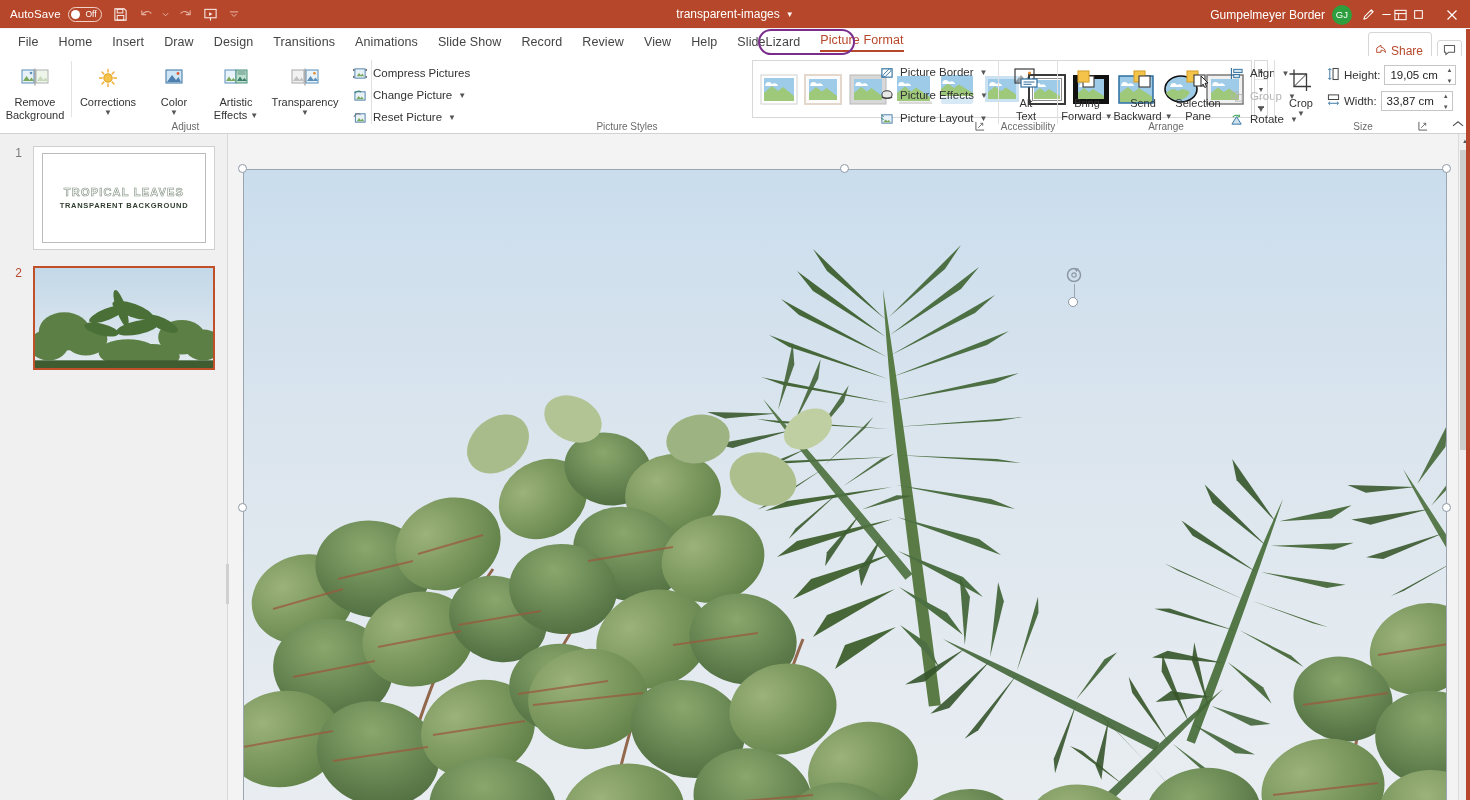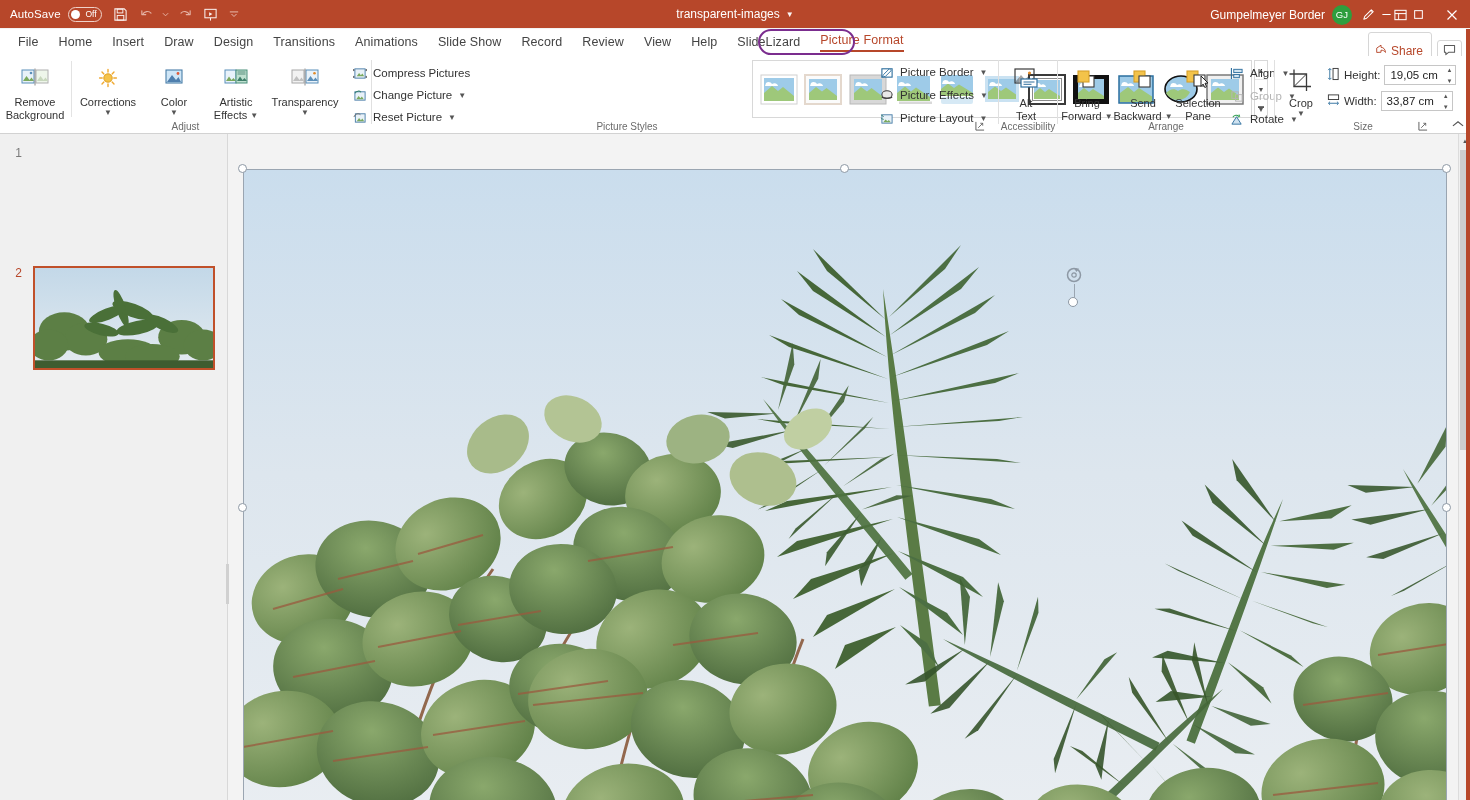--- a/index.html
+++ b/index.html
@@ -798,20 +798,26 @@
     <svg width="12" height="8" viewBox="0 0 13 8">
         <path d="M1 6l5.5-4.5L12 6" fill="none" stroke="#555" stroke-width="1.3"></path>
       </svg>
   </div>
 </div>
 
 <div class="slidepanel">
 
   <div class="slide-row" style="left:6px; top:12px;">
     <span class="slide-num">1</span>
+    <div class="thumb-box">
+      <div class="s1-inner">
+        <div class="s1-title">TROPICAL LEAVES</div>
+        <div class="s1-sub">TRANSPARENT BACKGROUND</div>
+      </div>
+    </div>
   </div>
 
   <div class="slide-row" style="left:6px; top:132px;">
     <span class="slide-num sel">2</span>
     <div class="thumb-box sel">
       <svg width="100%" height="100%" viewBox="0 0 182 104" preserveAspectRatio="none">
         <defs>
           <linearGradient id="tsky" x1="0" y1="0" x2="0" y2="1">
             <stop offset="0" stop-color="#c3d8e8"></stop>
               <stop offset="1" stop-color="#e4ebf0"></stop>

